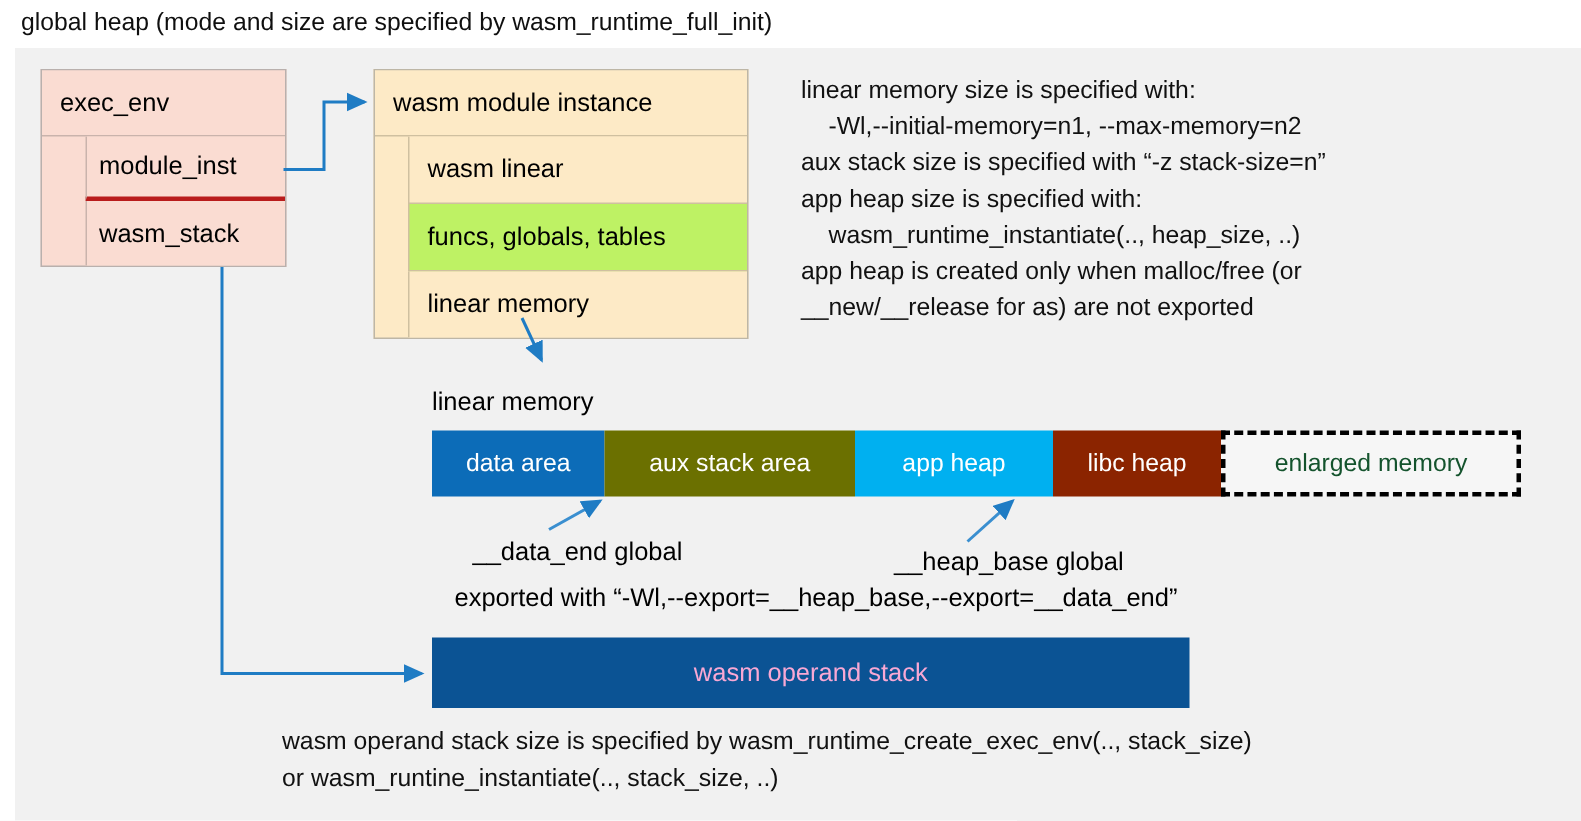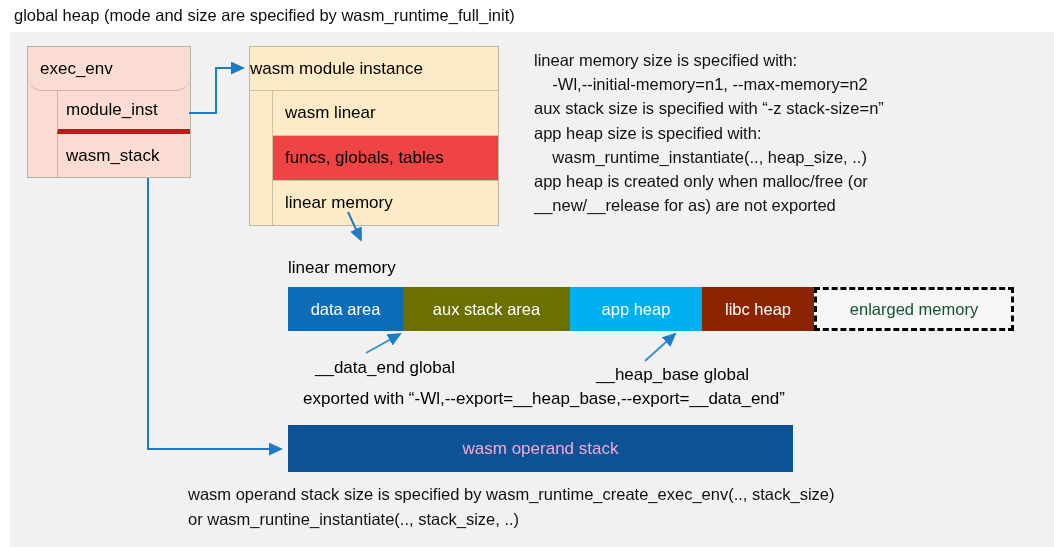--- a/index.html
+++ b/index.html
@@ -69,30 +69,29 @@
     border: 1px solid #b9b0ad;
   }
   #exec-env-header {
     left: 28px;
     top: 47px;
     width: 162px;
     height: 44px;
     background: #fadcd2;
     border-bottom: 1px solid #c9b3ac;
     padding-left: 12px;
-    border-radius: 14px;
   }
   #module-inst-row {
     left: 57px;
     top: 91px;
     width: 133px;
     height: 43px;
     background: #fadcd2;
     border-left: 1px solid #c9b3ac;
-    border-bottom: 5px solid #b91c1c;
+    border-bottom: 3px solid #b91c1c;
     padding-left: 8px;
   }
   #wasm-stack-row {
     left: 57px;
     top: 134px;
     width: 133px;
     height: 43px;
     background: #fadcd2;
     border-left: 1px solid #c9b3ac;
     padding-left: 8px;
@@ -107,37 +106,38 @@
     background: #fdeac6;
     border: 1px solid #bdb6a6;
   }
   #module-instance-header {
     left: 250px;
     top: 47px;
     width: 248px;
     height: 44px;
     background: #fdeac6;
     border-bottom: 1px solid #cfc0a0;
+    padding-left: 12px;
   }
   #wasm-module-row {
     left: 272px;
     top: 91px;
     width: 226px;
     height: 45px;
     background: #fdeac6;
     border-left: 1px solid #cfc0a0;
     border-bottom: 1px solid #cfc0a0;
     padding-left: 12px;
   }
   #funcs-globals-row {
     left: 272px;
     top: 136px;
     width: 226px;
     height: 45px;
-    background: #ef4444;
+    background: #bef264;
     border-left: 1px solid #cfc0a0;
     border-bottom: 1px solid #cfc0a0;
     padding-left: 12px;
   }
   #linear-memory-row {
     left: 272px;
     top: 181px;
     width: 226px;
     height: 44px;
     background: #fdeac6;

